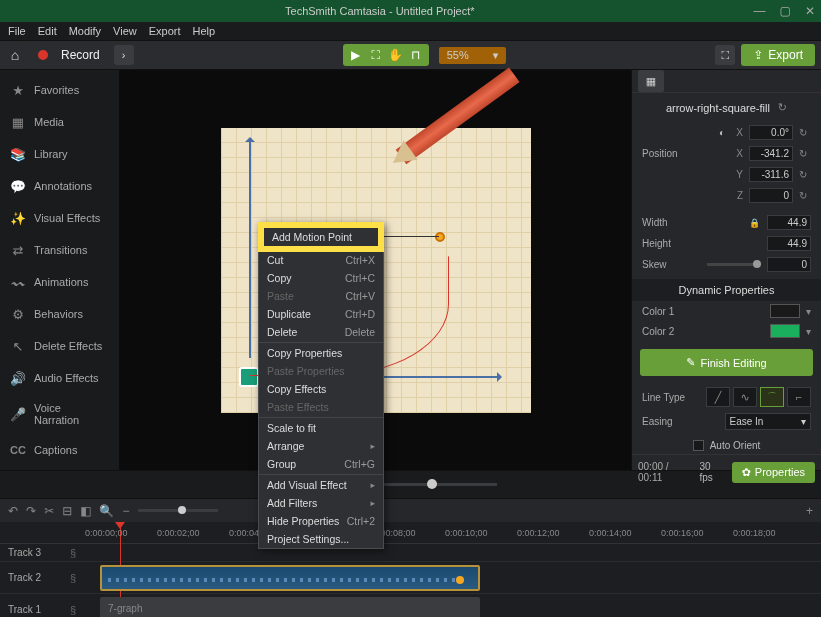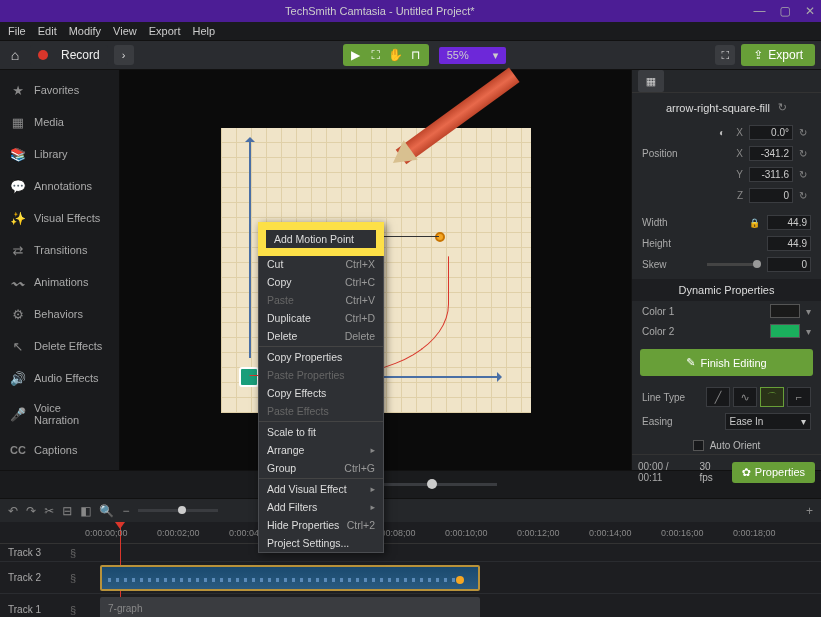--- a/index.html
+++ b/index.html
@@ -1,30 +1,30 @@
 <!DOCTYPE html>
 <html><head>
 <meta charset="utf-8">
 <style>
 *{box-sizing:border-box;margin:0;padding:0;font-family:"Segoe UI",Arial,sans-serif;user-select:none}
 body{background:#1a1b1d;color:#b8b8b8;font-size:11px;width:821px;height:617px;overflow:hidden;position:relative}
-.titlebar{height:22px;background:#4c1d95;display:flex;align-items:center;padding:0 6px;color:#aaa}
+.titlebar{height:22px;background:#14532d;display:flex;align-items:center;padding:0 6px;color:#aaa}
 .titlebar .title{flex:1;text-align:center;font-size:11px;color:#ccc}
 .winbtns{display:flex;gap:14px;font-size:12px}
 .winbtns span{cursor:pointer}
 .menubar{height:18px;display:flex;gap:12px;padding:0 8px;align-items:center;font-size:11px;color:#ccc}
 .menubar span{cursor:pointer}
 .toolbar{height:30px;background:#2a2c30;display:flex;align-items:center;padding:0 6px;gap:6px;border-top:1px solid #111;border-bottom:1px solid #111}
 .home-icon{width:18px;height:18px;display:flex;align-items:center;justify-content:center;color:#ddd;font-size:14px}
 .record-btn{display:flex;align-items:center;gap:13px;background:#2a2c30;padding:3px 8px;border-radius:3px;color:#eee;font-size:12px}
 .record-btn .dot{width:10px;height:10px;background:#d9362b;border-radius:50%}
 .nav-btn{width:20px;height:20px;background:#3a3c40;border-radius:3px;display:flex;align-items:center;justify-content:center;color:#ddd;font-size:11px}
 .center-tools{margin:0 auto;display:flex;align-items:center;gap:2px;background:#689f38;padding:2px 4px;border-radius:3px}
 .center-tools .tool{width:18px;height:18px;display:flex;align-items:center;justify-content:center;color:#fff;font-size:12px}
-.zoom-box{background:#6d28d9;padding:2px 8px;border-radius:2px;color:#ccc;font-size:11px;margin-left:4px;display:flex;align-items:center;gap:24px}
+.zoom-box{background:#a16207;padding:2px 8px;border-radius:2px;color:#ccc;font-size:11px;margin-left:4px;display:flex;align-items:center;gap:24px}
 .export-btn{margin-left:auto;background:#689f38;color:#fff;padding:4px 12px;border-radius:3px;display:flex;align-items:center;gap:5px;font-size:12px}
 .main{display:flex;height:400px}
 .sidebar{width:120px;background:#1a1b1d;display:flex;flex-direction:column;padding-top:4px;border-right:1px solid #0d0d0d}
 .side-item{display:flex;align-items:center;gap:8px;padding:8px 10px;color:#aaa;font-size:11px;cursor:pointer}
 .side-icon{width:16px;height:16px;display:flex;align-items:center;justify-content:center;font-size:13px;color:#888}
 .side-icon.cc{font-size:11px;font-weight:bold;letter-spacing:0}
 .canvas-area{flex:1;background:#0b0b0b;position:relative;display:flex;align-items:center;justify-content:center}
 .canvas{width:310px;height:285px;background:#f0e4c8;position:relative;background-image:repeating-linear-gradient(0deg,#e0d0a8 0,#e0d0a8 1px,transparent 1px,transparent 15px),repeating-linear-gradient(90deg,#e0d0a8 0,#e0d0a8 1px,transparent 1px,transparent 15px)}
 .axis-y{position:absolute;left:28px;top:10px;bottom:55px;width:2px;background:#4a6fa5}
 .axis-y::before{content:"";position:absolute;top:-6px;left:-4px;border:5px solid transparent;border-bottom-color:#4a6fa5}
@@ -59,21 +59,21 @@
 .lt-btn.active{border-color:#689f38;color:#689f38;background:#2a3318}
 .easing-sel{flex:1;background:#17181a;border:1px solid #3a3c40;color:#ccc;padding:2px 4px;font-size:10px;display:flex;justify-content:space-between;align-items:center}
 .checkbox{width:11px;height:11px;border:1px solid #555;background:#17181a}
 .props-footer{margin-top:auto;padding:6px;display:flex;align-items:center;gap:6px;border-top:1px solid #333}
 .props-btn{background:#689f38;color:#fff;padding:4px 10px;border-radius:3px;font-size:11px;display:flex;align-items:center;gap:4px}
 .time-display{color:#aaa;font-size:10px;margin-left:auto}
 
 .ctx-menu{position:absolute;left:258px;top:222px;width:126px;background:#2e3034;border:1px solid #4a4c50;box-shadow:2px 2px 8px rgba(0,0,0,0.5);z-index:100}
 .ctx-item{display:flex;justify-content:space-between;align-items:center;padding:3px 8px;font-size:10.5px;color:#ddd;cursor:pointer}
 .ctx-item.disabled{color:#666}
-.ctx-item.highlight{border:8px solid #fde047;margin:-1px}
+.ctx-item.highlight{border:6px solid #fde047;margin:-1px}
 .ctx-item .arrow{color:#888;font-size:9px}
 .ctx-sep{height:1px;background:#444;margin:1px 0}
 
 .playback{height:28px;background:#1a1b1d;display:flex;align-items:center;padding:0 10px;gap:6px;border-top:1px solid #111}
 .pb-btn{width:20px;height:20px;background:#3a3c40;border-radius:3px;display:flex;align-items:center;justify-content:center;color:#ccc;font-size:10px}
 .pb-slider{flex:1;height:3px;background:#3a3c40;position:relative;margin:0 10px;max-width:120px}
 .pb-slider::after{content:"";position:absolute;right:60px;top:-4px;width:10px;height:10px;background:#ccc;border-radius:50%}
 .timeline-tools{height:24px;display:flex;align-items:center;gap:8px;padding:0 8px;background:#25272a;border-top:1px solid #111}
 .tl-tool{color:#888;font-size:12px;cursor:pointer}
 .tl-zoom{width:80px;height:3px;background:#3a3c40;position:relative}

